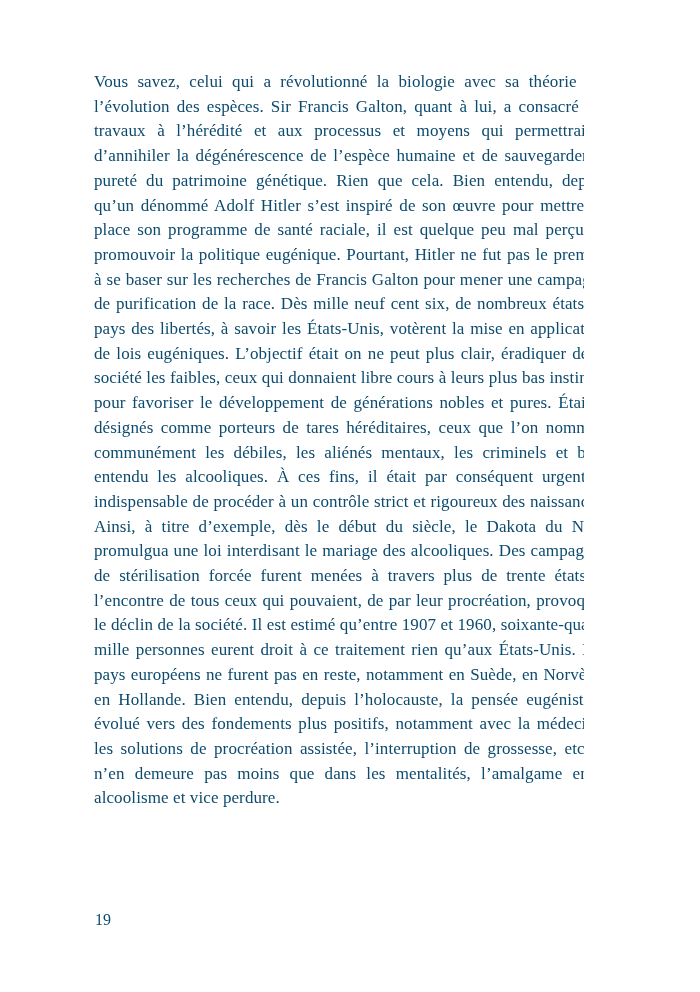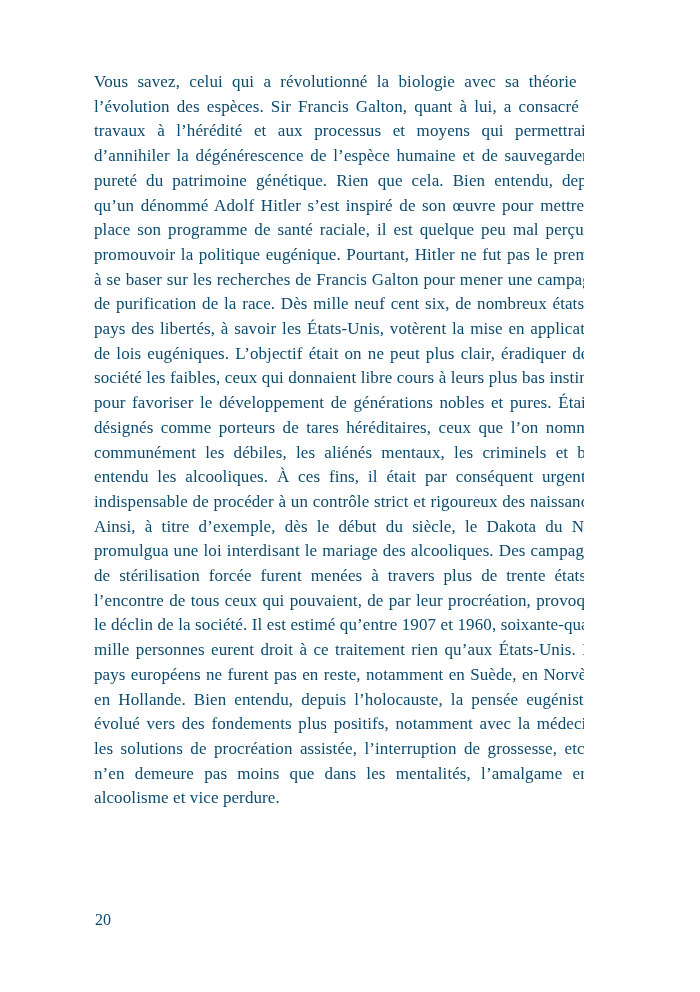--- a/index.html
+++ b/index.html
@@ -34,14 +34,14 @@
     top: 910px;
     font-size: 16px;
     line-height: 20px;
   }
 </style>
 </head>
 <body>
 
 <div class="page">
   <p class="body-text">Vous savez, celui qui a révolutionné la biologie avec sa théorie sur l’évolution des espèces. Sir Francis Galton, quant à lui, a consacré ses travaux à l’hérédité et aux processus et moyens qui permettraient d’annihiler la dégénérescence de l’espèce humaine et de sauvegarder la pureté du patrimoine génétique. Rien que cela. Bien entendu, depuis qu’un dénommé Adolf Hitler s’est inspiré de son œuvre pour mettre en place son programme de santé raciale, il est quelque peu mal perçu de promouvoir la politique eugénique. Pourtant, Hitler ne fut pas le premier à se baser sur les recherches de Francis Galton pour mener une campagne de purification de la race. Dès mille neuf cent six, de nombreux états du pays des libertés, à savoir les États-Unis, votèrent la mise en application de lois eugéniques. L’objectif était on ne peut plus clair, éradiquer de la société les faibles, ceux qui donnaient libre cours à leurs plus bas instincts pour favoriser le développement de générations nobles et pures. Étaient désignés comme porteurs de tares héréditaires, ceux que l’on nommait communément les débiles, les aliénés mentaux, les criminels et bien entendu les alcooliques. À ces fins, il était par conséquent urgent et indispensable de procéder à un contrôle strict et rigoureux des naissances. Ainsi, à titre d’exemple, dès le début du siècle, le Dakota du Nord promulgua une loi interdisant le mariage des alcooliques. Des campagnes de stérilisation forcée furent menées à travers plus de trente états, à l’encontre de tous ceux qui pouvaient, de par leur procréation, provoquer le déclin de la société. Il est estimé qu’entre 1907 et 1960, soixante-quatre mille personnes eurent droit à ce traitement rien qu’aux États-Unis. Les pays européens ne furent pas en reste, notamment en Suède, en Norvège, en Hollande. Bien entendu, depuis l’holocauste, la pensée eugéniste a évolué vers des fondements plus positifs, notamment avec la médecine, les solutions de procréation assistée, l’interruption de grossesse, etc. Il n’en demeure pas moins que dans les mentalités, l’amalgame entre alcoolisme et vice perdure.</p>
-  <div class="page-number">20</div>
+  <div class="page-number">19</div>
 </div>
 
 </body></html>

